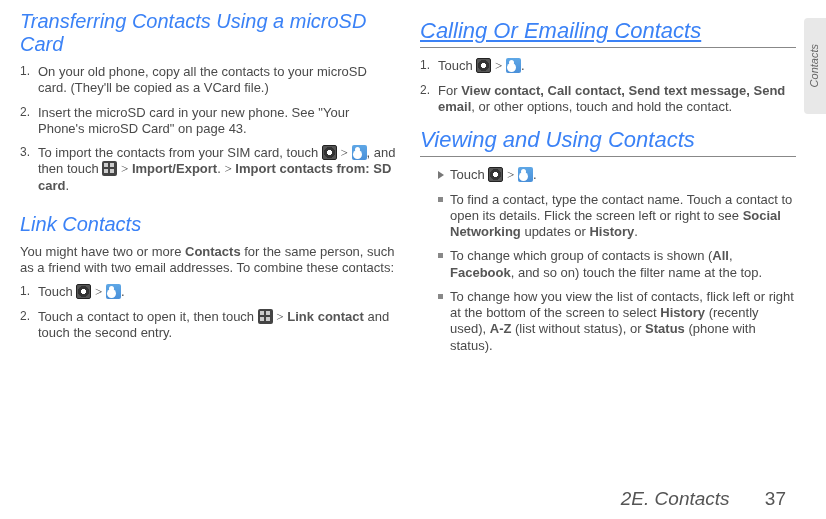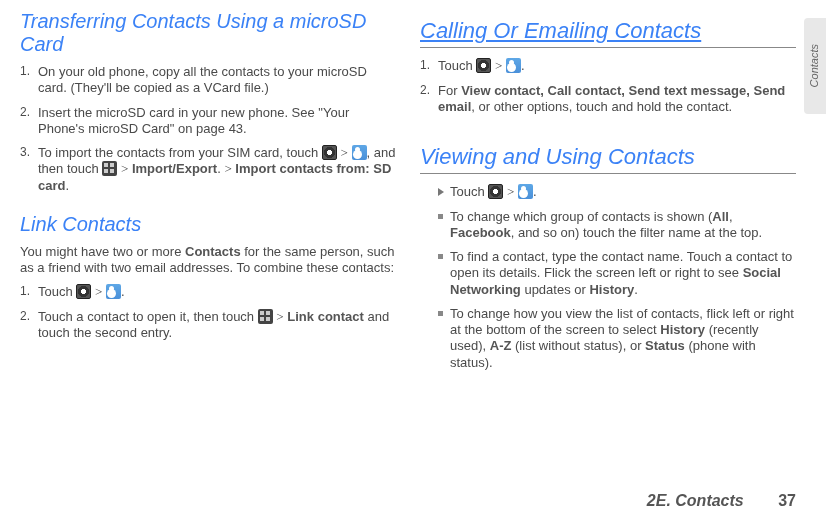--- a/index.html
+++ b/index.html
@@ -25,21 +25,21 @@
     font-weight: normal;
     font-size: 20px;
     color: #3b82f6;
     margin-bottom: 8px;
     line-height: 1.15;
   }
   h2.heading-big {
     font-size: 22px;
     padding-bottom: 4px;
     border-bottom: 1px solid #888;
-    margin-top: 29px;
+    margin-top: 12px;
     margin-bottom: 10px;
   }
   ol {
     list-style: none;
     margin-left: 0;
   }
   ol > li {
     font-size: 13px;
     margin-bottom: 8px;
     padding-left: 18px;
@@ -137,25 +137,24 @@
   .side-tab span {
     writing-mode: vertical-rl;
     transform: rotate(180deg);
     font-size: 11px;
     font-style: italic;
     color: #666;
   }
   .footer {
     position: absolute;
     bottom: 8px;
-    right: 30px;
-    font-size: 16px;
+    right: 40px;
+    font-size: 19px;
     font-style: italic;
     color: #555;
-    font-weight: bold;
   }
   .footer .pn {
     font-style: normal;
     margin-left: 30px;
   }
 </style>
 </head>
 <body>
 
 <div class="side-tab">
@@ -237,24 +236,24 @@
       <li>
         <span>Touch </span>
         <span class="icon icon-home"></span>
         <span class="gt">&gt;</span>
         <span class="icon icon-contacts"></span>.
       </li>
     </ul>
 
     <ul class="sub">
       <li>
+        <span>To find a contact, type the contact name. Touch a contact to open its details. Flick the screen left or right to see </span><b>Social Networking</b><span> updates or </span><b>History</b><span>.</span>
+      </li>
+      <li>
         <span>To change which group of contacts is shown (</span><b>All</b><span>, </span><b>Facebook</b><span>, and so on) touch the filter name at the top.</span>
-      </li>
-      <li>
-        <span>To find a contact, type the contact name. Touch a contact to open its details. Flick the screen left or right to see </span><b>Social Networking</b><span> updates or </span><b>History</b><span>.</span>
       </li>
       <li>
         <span>To change how you view the list of contacts, flick left or right at the bottom of the screen to select </span><b>History</b><span> (recently used), </span><b>A-Z</b><span> (list without status), or </span><b>Status</b><span> (phone with status).</span>
       </li>
     </ul>
   </div>
 </div>
 
 <div class="footer">
   <span>2E. Contacts</span>

